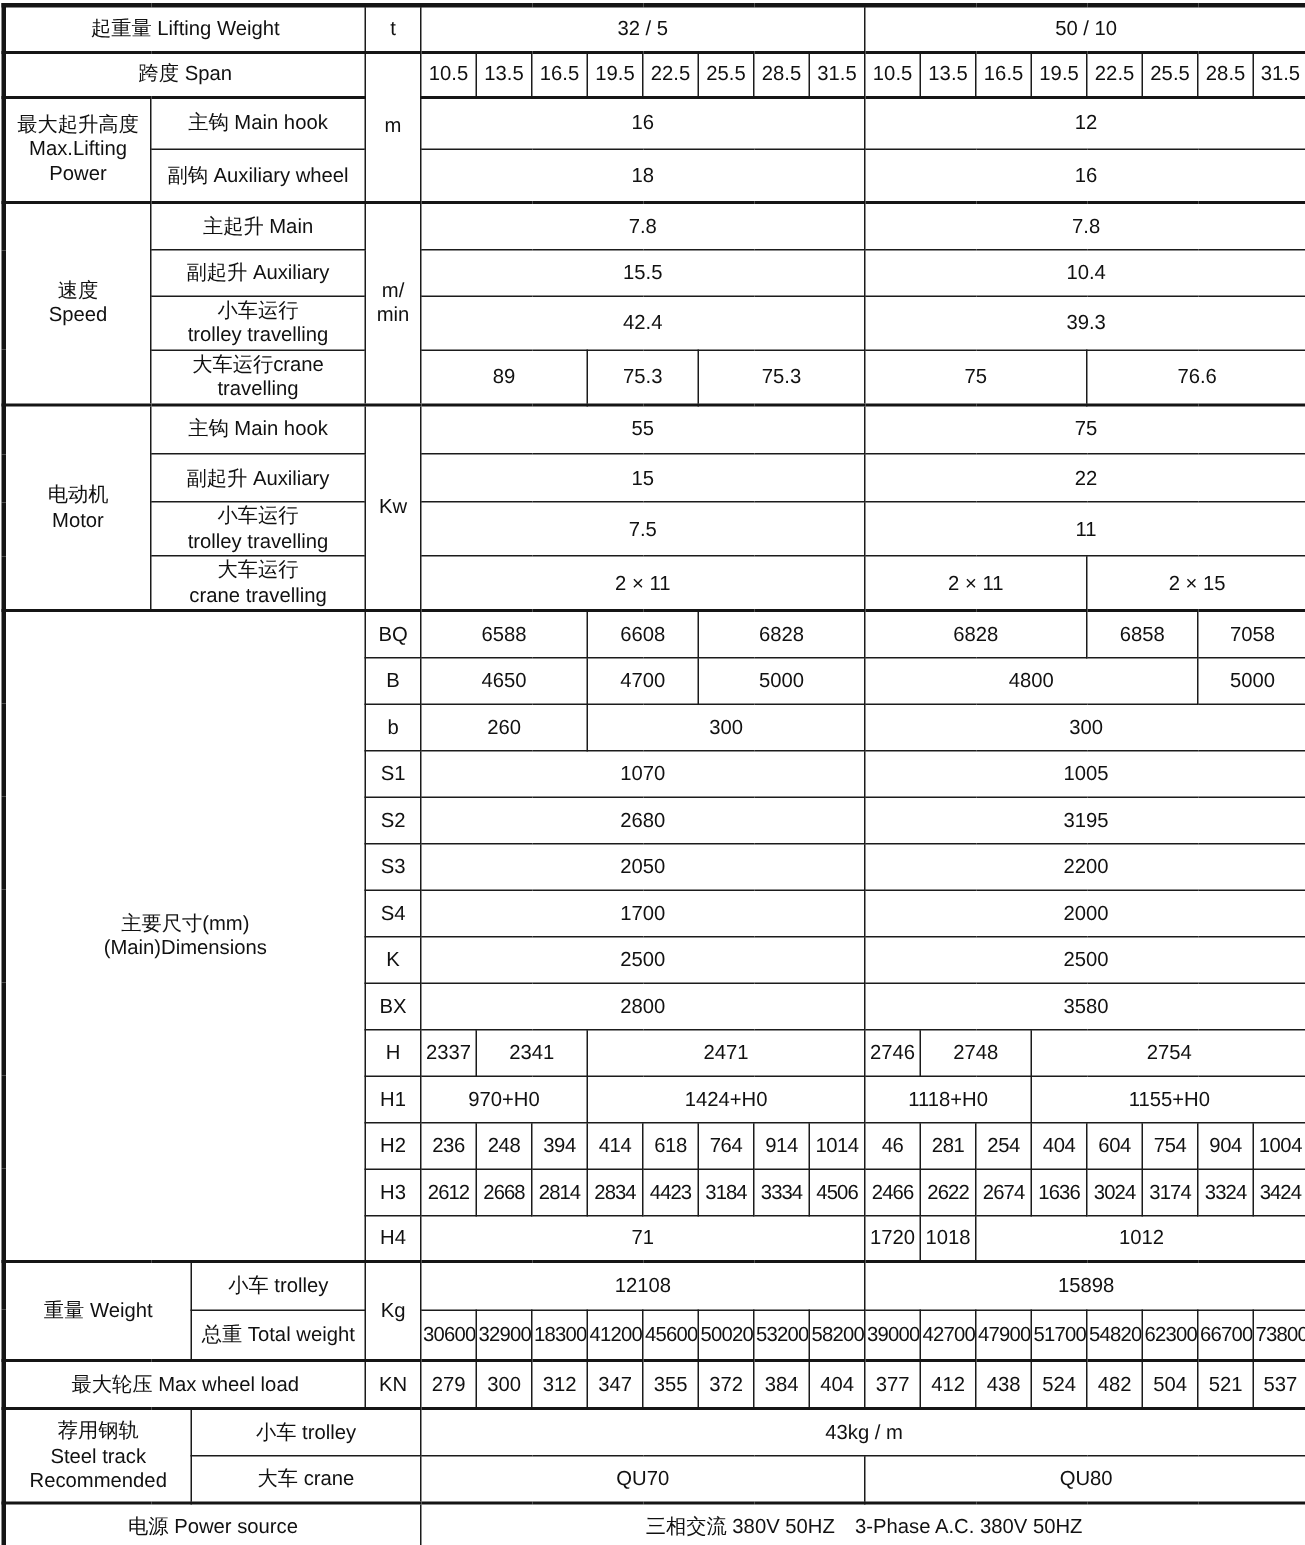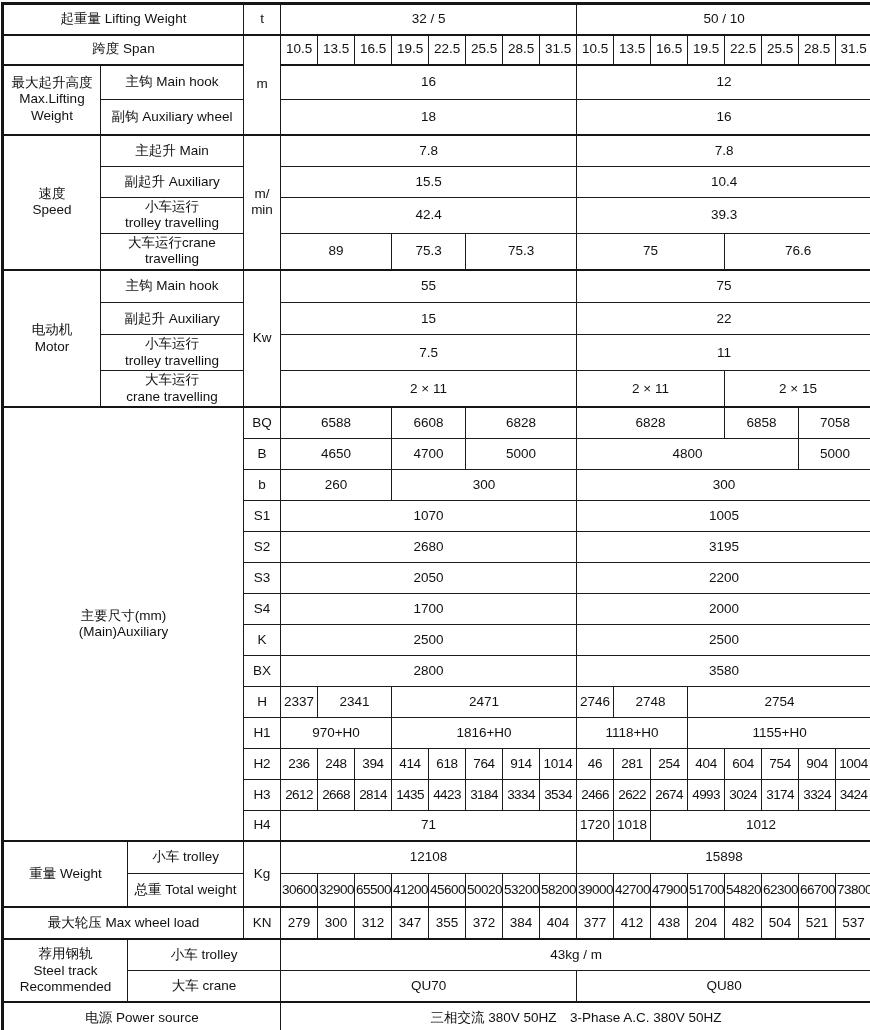--- a/index.html
+++ b/index.html
@@ -93,21 +93,21 @@
           <td class="">16.5</td>
           <td class="">19.5</td>
           <td class="">22.5</td>
           <td class="">25.5</td>
           <td class="">28.5</td>
           <td class="">31.5</td>
         </tr>
         <tr class="sec" style="height: 35px;">
           <td rowspan="2" class="">最大起升高度
 Max.Lifting
-Weight</td>
+Power</td>
           <td colspan="2" class="">主钩 Main hook</td>
           <td colspan="8" class="vthick">16</td>
           <td colspan="8" class="vthick">12</td>
         </tr>
         <tr style="height: 35px;">
           <td colspan="2" class="">副钩 Auxiliary wheel</td>
           <td colspan="8" class="vthick">18</td>
           <td colspan="8" class="vthick">16</td>
         </tr>
         <tr class="sec" style="height: 32px;">
@@ -160,21 +160,21 @@
         </tr>
         <tr style="height: 34px;">
           <td colspan="2" class="">大车运行
 crane travelling</td>
           <td colspan="8" class="vthick">2 × 11</td>
           <td colspan="4" class="vthick">2 × 11</td>
           <td colspan="4" class="">2 × 15</td>
         </tr>
         <tr class="sec" style="height: 31px;">
           <td colspan="3" rowspan="14" class="">主要尺寸(mm)
-(Main)Auxiliary</td>
+(Main)Dimensions</td>
           <td class="">BQ</td>
           <td colspan="3" class="vthick">6588</td>
           <td colspan="2" class="">6608</td>
           <td colspan="3" class="">6828</td>
           <td colspan="4" class="vthick">6828</td>
           <td colspan="2" class="">6858</td>
           <td colspan="2" class="">7058</td>
         </tr>
         <tr style="height: 31px;">
           <td class="">B</td>
@@ -225,21 +225,21 @@
           <td class="vthick">2337</td>
           <td colspan="2" class="">2341</td>
           <td colspan="5" class="">2471</td>
           <td class="vthick">2746</td>
           <td colspan="2" class="">2748</td>
           <td colspan="5" class="">2754</td>
         </tr>
         <tr style="height: 31px;">
           <td class="">H1</td>
           <td colspan="3" class="vthick">970+H0</td>
-          <td colspan="5" class="">1816+H0</td>
+          <td colspan="5" class="">1424+H0</td>
           <td colspan="3" class="vthick">1118+H0</td>
           <td colspan="5" class="">1155+H0</td>
         </tr>
         <tr style="height: 31px;">
           <td class="">H2</td>
           <td class="vthick s12">236</td>
           <td class="s12">248</td>
           <td class="s12">394</td>
           <td class="s12">414</td>
           <td class="s12">618</td>
@@ -253,29 +253,29 @@
           <td class="s12">604</td>
           <td class="s12">754</td>
           <td class="s12">904</td>
           <td class="s12">1004</td>
         </tr>
         <tr style="height: 31px;">
           <td class="">H3</td>
           <td class="vthick s11">2612</td>
           <td class="s11">2668</td>
           <td class="s11">2814</td>
-          <td class="s11">1435</td>
+          <td class="s11">2834</td>
           <td class="s11">4423</td>
           <td class="s11">3184</td>
           <td class="s11">3334</td>
-          <td class="s11">3534</td>
+          <td class="s11">4506</td>
           <td class="vthick s11">2466</td>
           <td class="s11">2622</td>
           <td class="s11">2674</td>
-          <td class="s11">4993</td>
+          <td class="s11">1636</td>
           <td class="s11">3024</td>
           <td class="s11">3174</td>
           <td class="s11">3324</td>
           <td class="s11">3424</td>
         </tr>
         <tr style="height: 31px;">
           <td class="">H4</td>
           <td colspan="8" class="vthick">71</td>
           <td class="vthick">1720</td>
           <td class="">1018</td>
@@ -285,21 +285,21 @@
           <td colspan="2" rowspan="2" class="">重量 Weight</td>
           <td class="">小车 trolley</td>
           <td rowspan="2" class="">Kg</td>
           <td colspan="8" class="vthick">12108</td>
           <td colspan="8" class="vthick">15898</td>
         </tr>
         <tr style="height: 34px;">
           <td class="">总重 Total weight</td>
           <td class="vthick s10">30600</td>
           <td class="s10">32900</td>
-          <td class="s10">65500</td>
+          <td class="s10">18300</td>
           <td class="s10">41200</td>
           <td class="s10">45600</td>
           <td class="s10">50020</td>
           <td class="s10">53200</td>
           <td class="s10">58200</td>
           <td class="vthick s10">39000</td>
           <td class="s10">42700</td>
           <td class="s10">47900</td>
           <td class="s10">51700</td>
           <td class="s10">54820</td>
@@ -314,21 +314,21 @@
           <td class="">300</td>
           <td class="">312</td>
           <td class="">347</td>
           <td class="">355</td>
           <td class="">372</td>
           <td class="">384</td>
           <td class="">404</td>
           <td class="vthick">377</td>
           <td class="">412</td>
           <td class="">438</td>
-          <td class="">204</td>
+          <td class="">524</td>
           <td class="">482</td>
           <td class="">504</td>
           <td class="">521</td>
           <td class="">537</td>
         </tr>
         <tr class="sec" style="height: 31px;">
           <td colspan="2" rowspan="2" class="">荐用钢轨
 Steel track
 Recommended</td>
           <td colspan="2" class="">小车 trolley</td>

